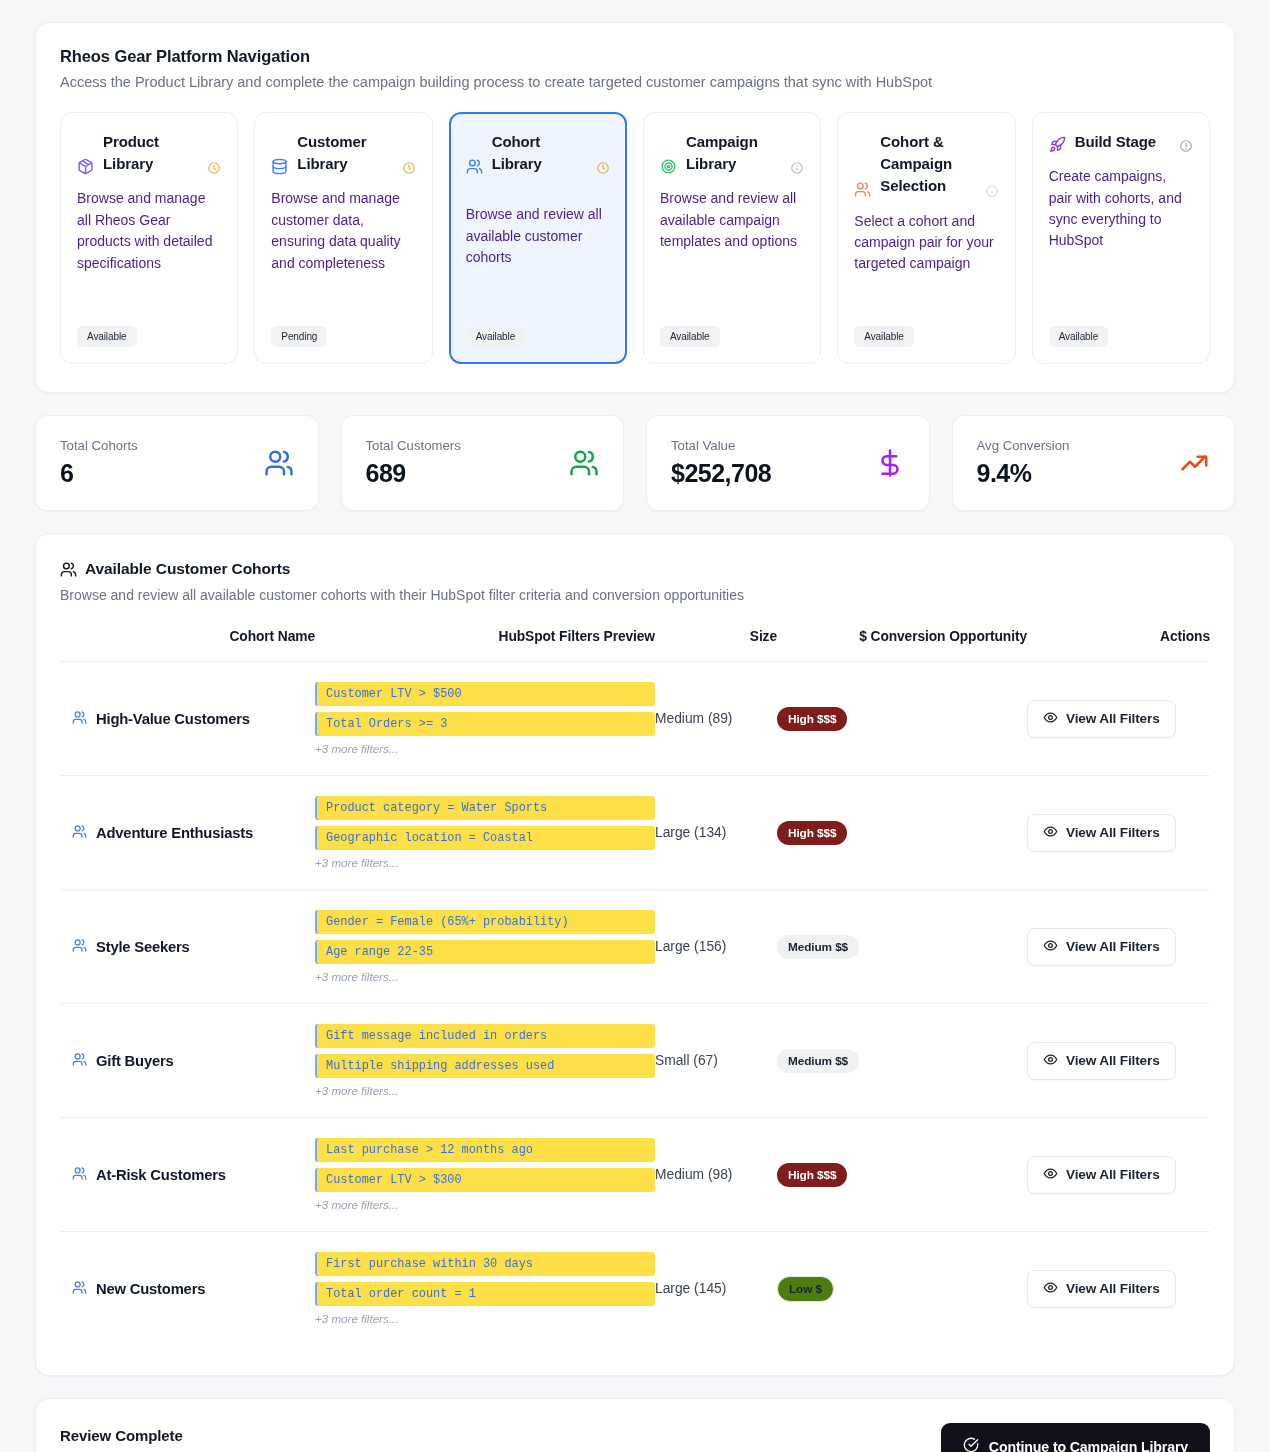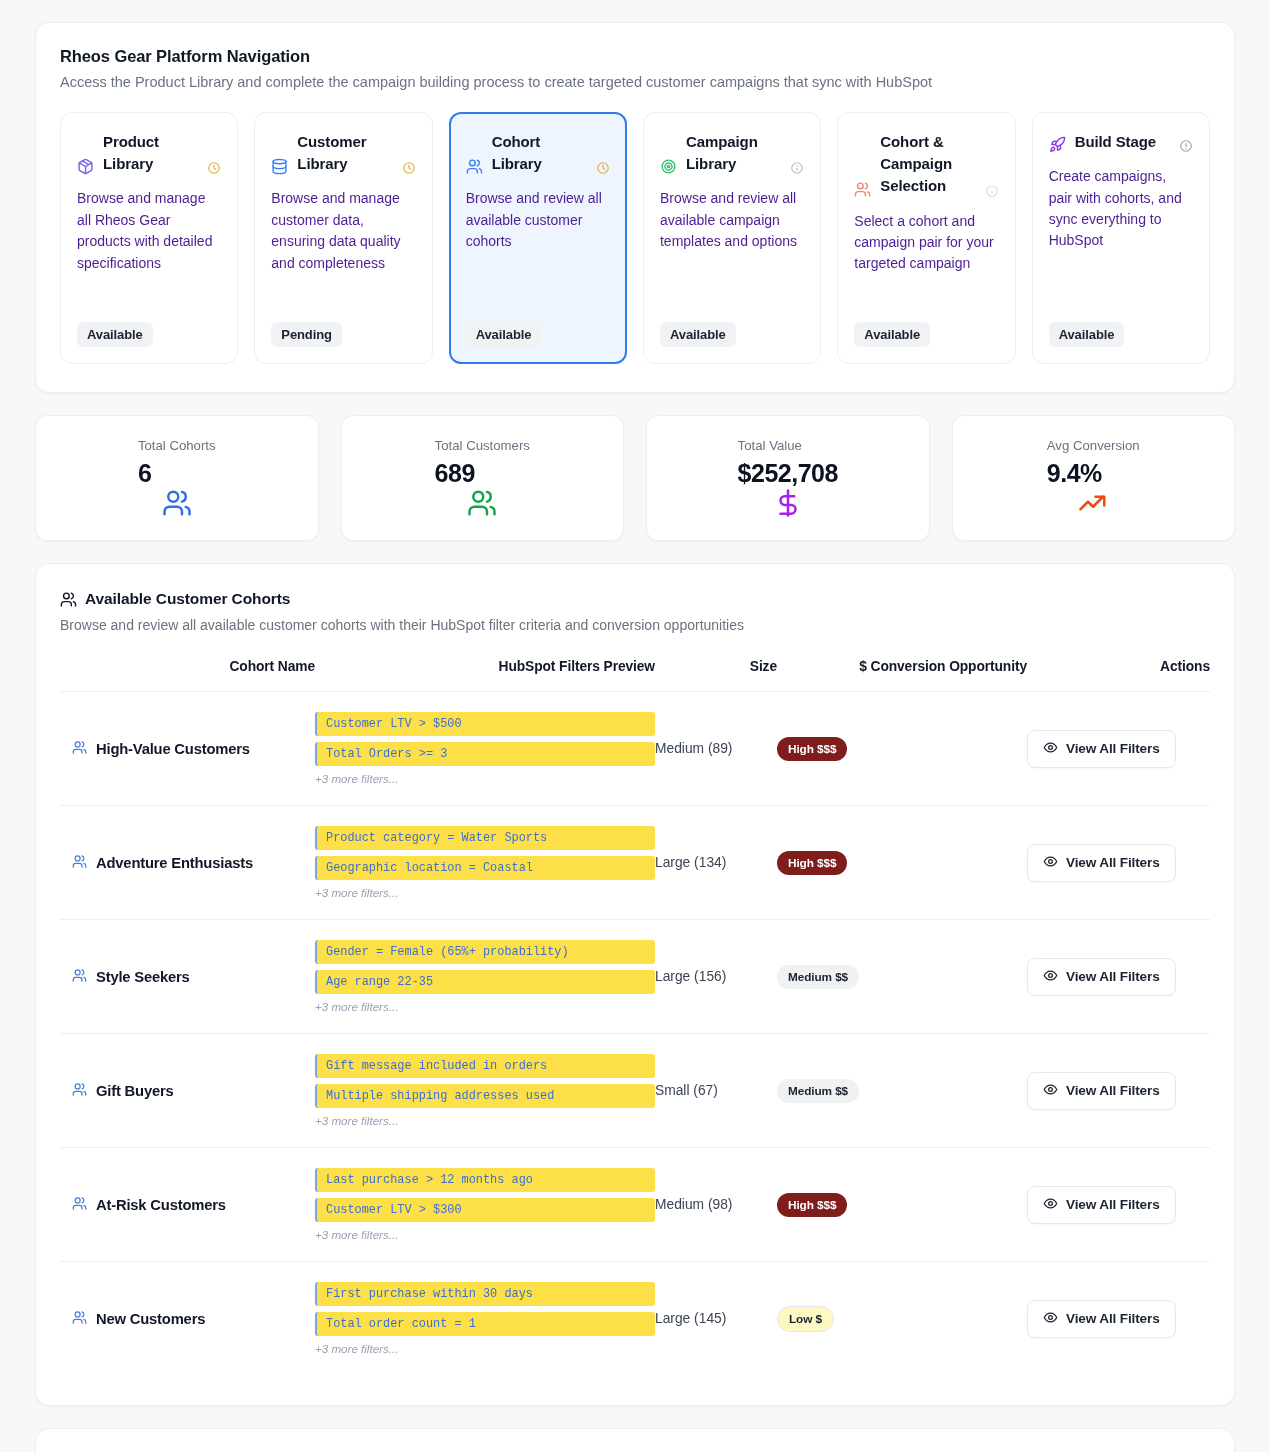--- a/index.html
+++ b/index.html
@@ -44,20 +44,21 @@
     background: #fff;
     min-height: 252px;
     display: flex;
     flex-direction: column;
     cursor: pointer;
   }
   .nav-card.active {
     border: 2px solid #2f7ced;
     background: #eef5fe;
     padding: 17px 15px 15px 15px;
+    gap: 16px;
   }
   .nav-card-head {
     display: flex;
     align-items: flex-end;
     gap: 9px;
     margin-bottom: 13px;
   }
   .nav-card-icon { flex: 0 0 auto; width: 17px; height: 17px; display:block; }
   .nav-card-name {
     flex: 1 1 auto;
@@ -73,22 +74,22 @@
     color: #4c1d95;
     line-height: 1.53;
     flex: 1 1 auto;
   }
   .nav-chip {
     display: inline-block;
     align-self: flex-start;
     margin-top: 14px;
     background: #f1f2f4;
     color: #1b2430;
-    font-size: 13px;
-    font-weight: 700;
+    font-size: 10px;
+    font-weight: 400;
     padding: 5px 10px;
     border-radius: 6px;
     letter-spacing: -0.1px;
   }
 
   
   .stats {
     display: grid;
     grid-template-columns: repeat(4, 1fr);
     gap: 22px;
@@ -97,21 +98,20 @@
   .stat-card {
     background: #fff;
     border: 1px solid #eceef1;
     border-radius: 12px;
     padding: 22px 24px;
     display: flex;
     align-items: center;
     justify-content: space-between;
     min-height: 96px;
     box-shadow: 0 1px 2px rgba(16,24,40,0.035);
-    flex-direction: column;
   }
   .stat-label { font-size: 13.2px; color: #6b7280; margin-bottom: 6px; }
   .stat-value { font-size: 25px; font-weight: 700; color: #0c1320; letter-spacing: -0.5px; }
   .stat-icon { width: 30px; height: 30px; flex: 0 0 auto; }
 
   
   .table-panel { padding: 26px 24px 30px 24px; margin-bottom: 22px; }
   .tp-head {
     display: flex;
     align-items: center;
@@ -181,21 +181,21 @@
   .badge {
     display: inline-block;
     font-size: 11.8px;
     font-weight: 700;
     padding: 5px 11px;
     border-radius: 999px;
     letter-spacing: -0.1px;
   }
   .badge.high   { background: #7f1d1d; color: #ffffff; }
   .badge.medium { background: #f0f1f3; color: #1b2430; }
-  .badge.low    { background: #fef9c3; color: #1b2430; border: 1px solid #e4e7ec; }
+  .badge.low    { background: #4d7c0f; color: #1b2430; border: 1px solid #e4e7ec; }
 
   .view-btn {
     display: inline-flex;
     align-items: center;
     gap: 8px;
     border: 1px solid #e6e8ec;
     background: #fff;
     border-radius: 8px;
     padding: 9px 15px;
     font-size: 13.6px;

